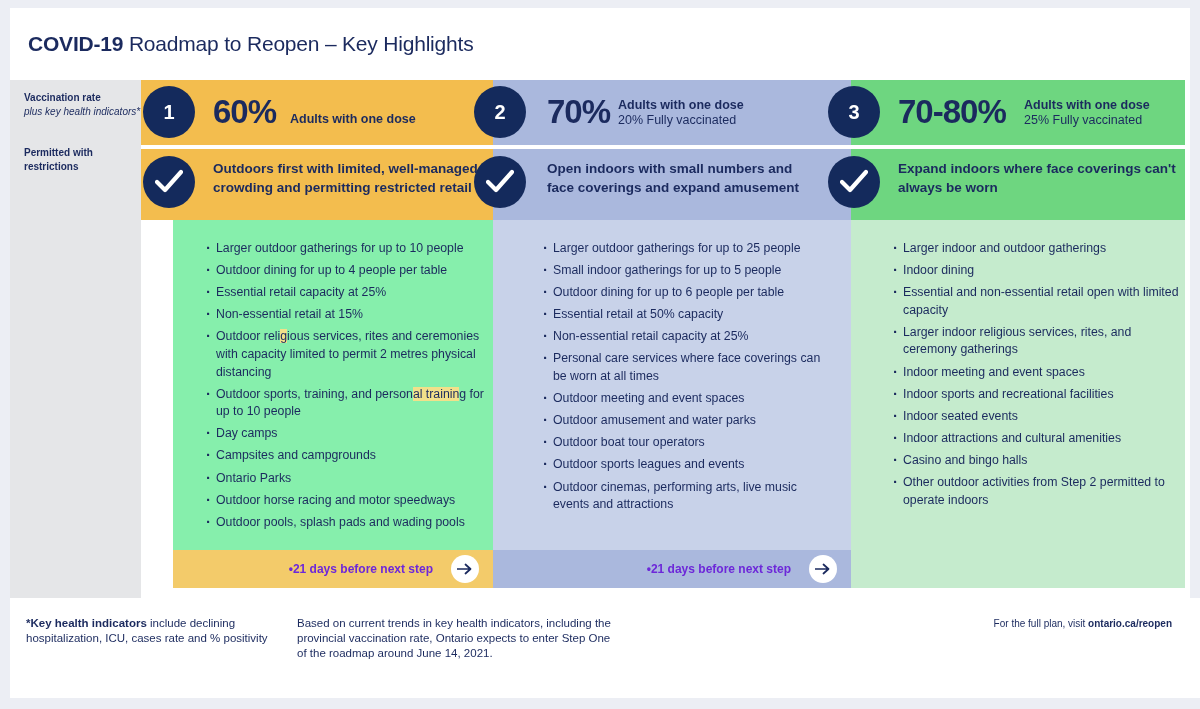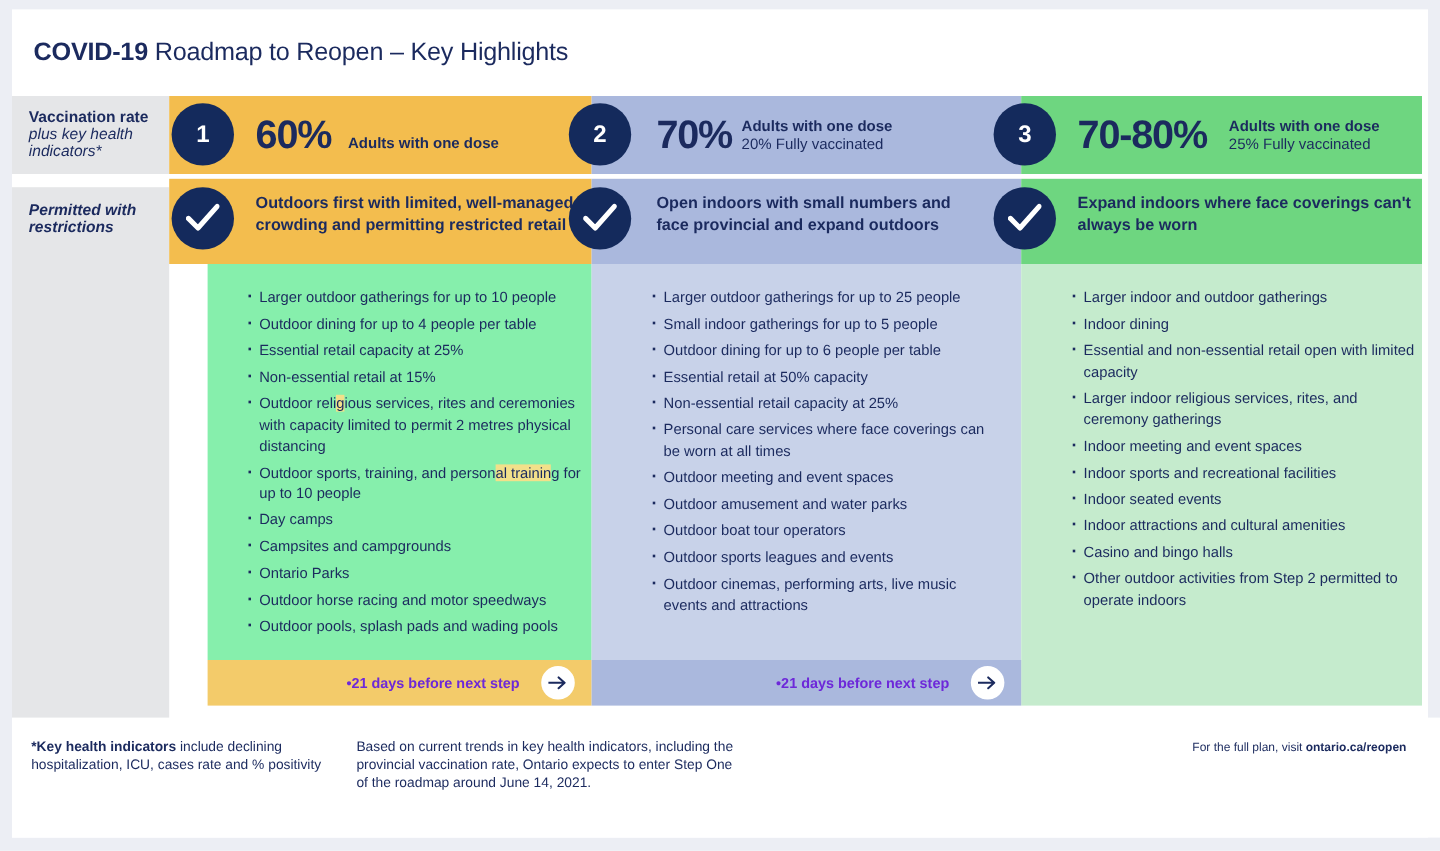--- a/index.html
+++ b/index.html
@@ -47,27 +47,27 @@
   
   
 
   .leftcol {
     position: absolute;
     left: 0;
     width: 131px;
     background: #e5e6e8;
   }
   .leftcol.vax  { top: 72px;  height: 65px; }
-  .leftcol.perm { top: 148px; height: 471px; font-style: italic; }
+  .leftcol.perm { top: 126px; height: 471px; }
 
   .left-label {
     position: absolute;
     left: 14px;
     color: #1b2a5e;
-    font-size: 13px;
+    font-size: 10px;
     line-height: 14px;
     font-weight: 700;
   }
   .left-label .it {
     font-style: italic;
     font-weight: 400;
     margin-top: 32px;
   }
 
   
@@ -337,21 +337,21 @@
   </div>
   <div class="check-circle k3">
     <span>
       <svg width="28" height="26" viewBox="0 0 28 26">
           <path d="M2 13 L10 21 L26 3" stroke="#ffffff" stroke-width="4.2" fill="none" stroke-linecap="round" stroke-linejoin="round"></path>
         </svg>
     </span>
   </div>
 
   <div class="perm-head h1">Outdoors first with limited, well-managed crowding and permitting restricted retail</div>
-  <div class="perm-head h2">Open indoors with small numbers and face provincial and expand outdoors</div>
+  <div class="perm-head h2">Open indoors with small numbers and face coverings and expand amusement</div>
   <div class="perm-head h3">Expand indoors where face coverings can't always be worn</div>
 
   <div class="panel c1">
     <ul class="bullets" id="bullets-1">
         <li>Larger outdoor gatherings for up to 10 people</li>
         <li>Outdoor dining for up to 4 people per table</li>
         <li>Essential retail capacity at 25%</li>
         <li>Non-essential retail at 15%</li>
         <li>Outdoor reli<span class="hl">g</span>ious services, rites and ceremonies with capacity limited to permit 2 metres physical distancing</li>
         <li>Outdoor sports, training, and person<span class="hl">al trainin</span>g for up to 10 people</li>

